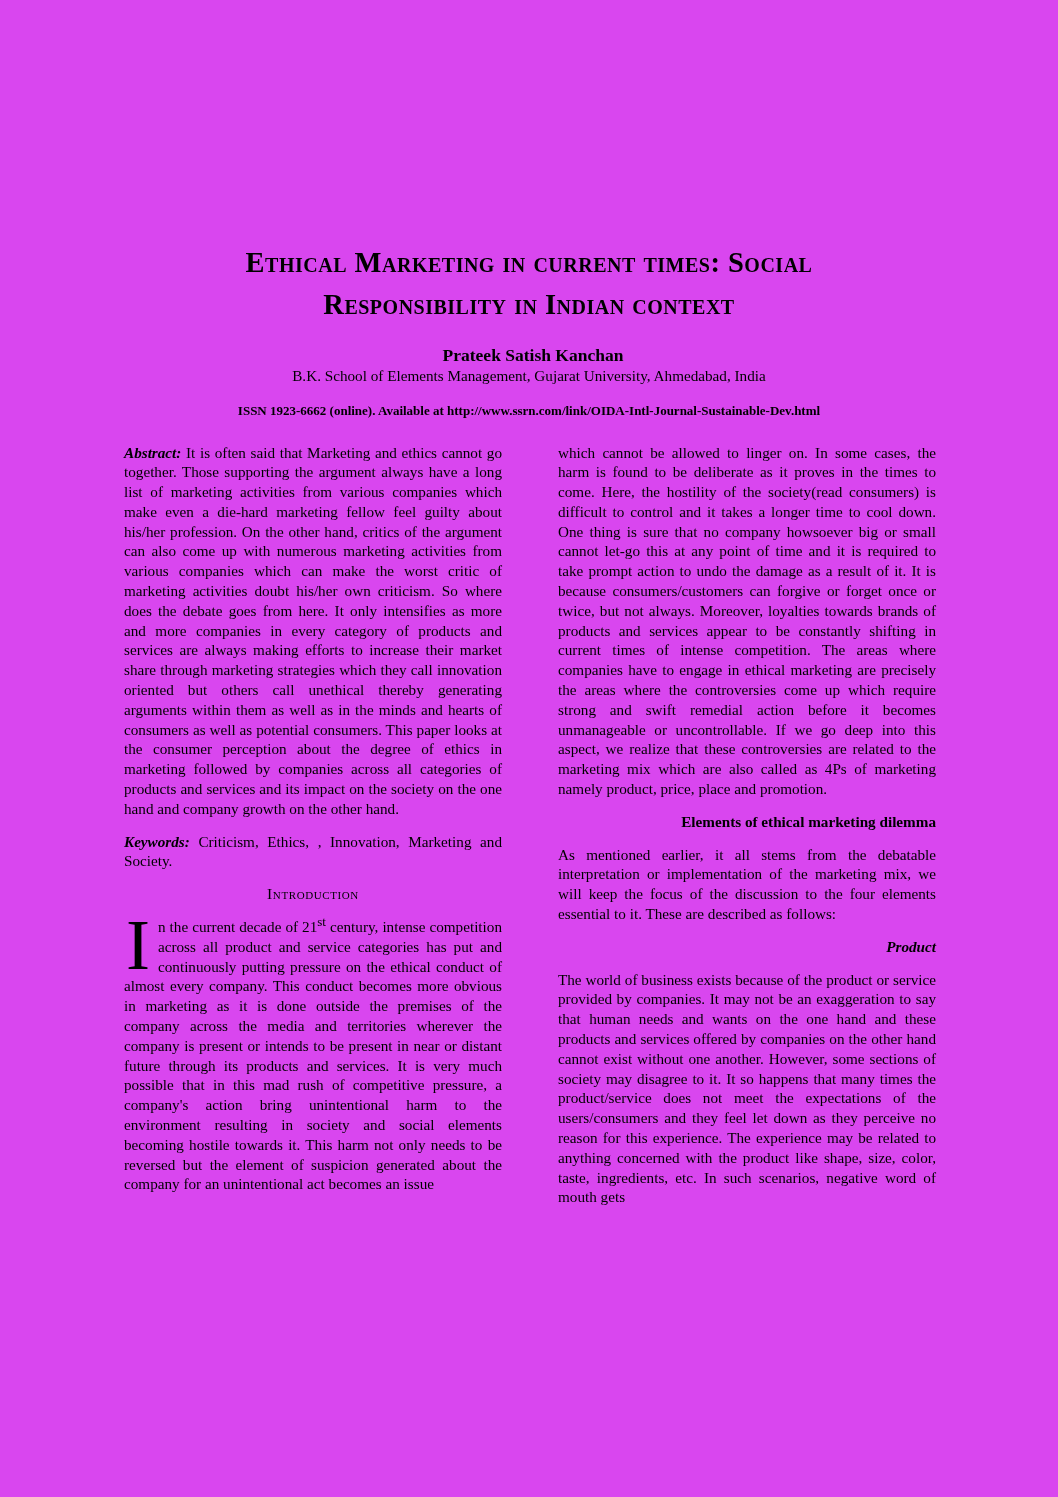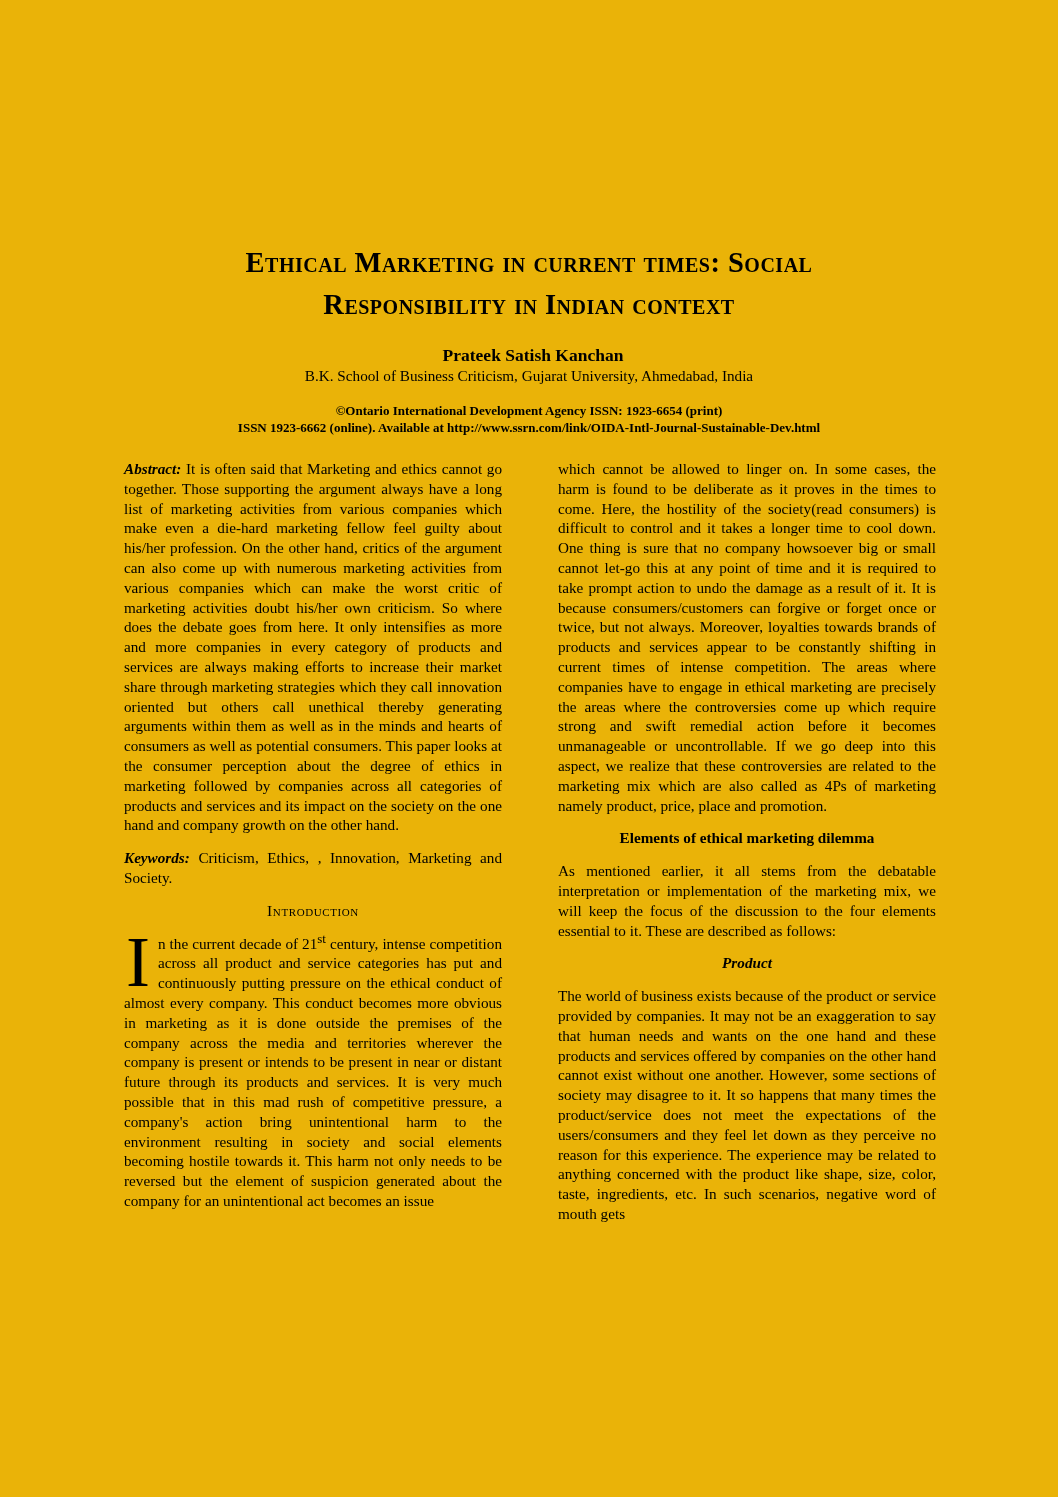--- a/index.html
+++ b/index.html
@@ -1,20 +1,20 @@
 <!DOCTYPE html>
 <html><head>
 <meta charset="utf-8">
 <style>
   html,body{margin:0;padding:0;background:#ffffff;}
   .page{
     position:relative;
     width:1058px;
     height:1497px;
-    background:#eab308;
+    background:#d946ef;
     color:#000000;
     font-family:"Liberation Serif","DejaVu Serif",serif;
     overflow:hidden;
   }
   .header{
     padding-top:242px;
     text-align:center;
   }
   .title{
     margin:0;
@@ -65,21 +65,21 @@
     font-size:15.5px;
     font-weight:normal;
     font-variant:small-caps;
     letter-spacing:0.6px;
     text-align:center;
   }
   .sub-heading{
     margin:0 0 13px 0;
     font-size:15.2px;
     font-weight:bold;
-    text-align:center;
+    text-align:right;
   }
   .sub-heading.italic{font-style:italic;}
   .dropcap{
     float:left;
     font-size:72px;
     line-height:55px;
     margin:1px 8px 0 2px;
   }
   sup{
     font-size:13px;
@@ -91,23 +91,22 @@
 <body>
 
 <div class="page">
 
   <div class="header">
     <h1 class="title">
       <span class="title-line">Ethical Marketing in current times: Social</span>
       <span class="title-line">Responsibility in Indian context</span>
     </h1>
     <div class="author">Prateek Satish Kanchan</div>
-    <div class="affiliation">B.K. School of Business Criticism, Gujarat University, Ahmedabad, India</div>
+    <div class="affiliation">B.K. School of Elements Management, Gujarat University, Ahmedabad, India</div>
     <div class="issn-block">
-      <div>©Ontario International Development Agency ISSN: 1923-6654 (print)</div>
       <div>ISSN 1923-6662 (online). Available at http://www.ssrn.com/link/OIDA-Intl-Journal-Sustainable-Dev.html</div>
     </div>
   </div>
 
   <div class="columns">
 
     <section class="col">
       <p><span class="lead">Abstract:</span><span> It is often said that Marketing and ethics cannot go together. Those supporting the argument always have a long list of marketing activities from various companies which make even a die-hard marketing fellow feel guilty about his/her profession. On the other hand, critics of the argument can also come up with numerous marketing activities from various companies which can make the worst critic of marketing activities doubt his/her own criticism. So where does the debate goes from here. It only intensifies as more and more companies in every category of products and services are always making efforts to increase their market share through marketing strategies which they call innovation oriented but others call unethical thereby generating arguments within them as well as in the minds and hearts of consumers as well as potential consumers. This paper looks at the consumer perception about the degree of ethics in marketing followed by companies across all categories of products and services and its impact on the society on the one hand and company growth on the other hand.</span></p>
       <p><span class="lead">Keywords:</span><span> Criticism, Ethics, , Innovation, Marketing and Society.</span></p>
       <h2 class="section-heading">Introduction</h2>

